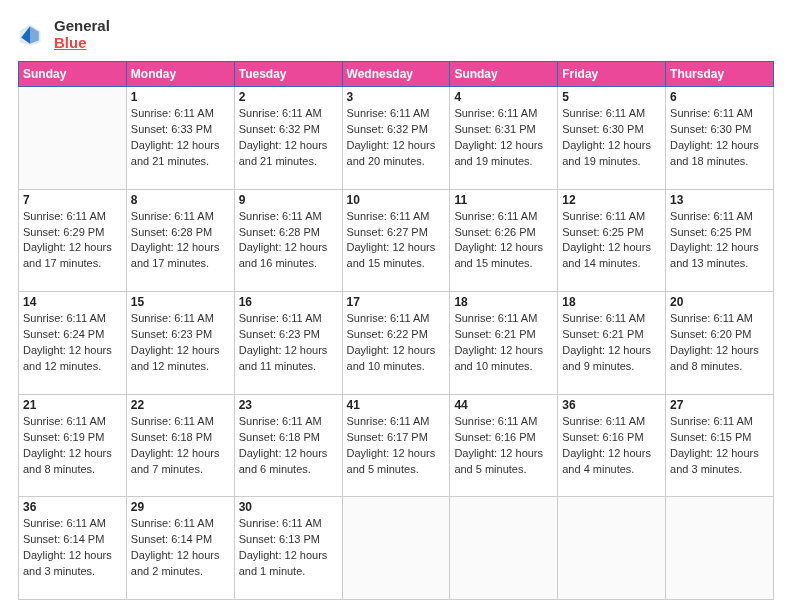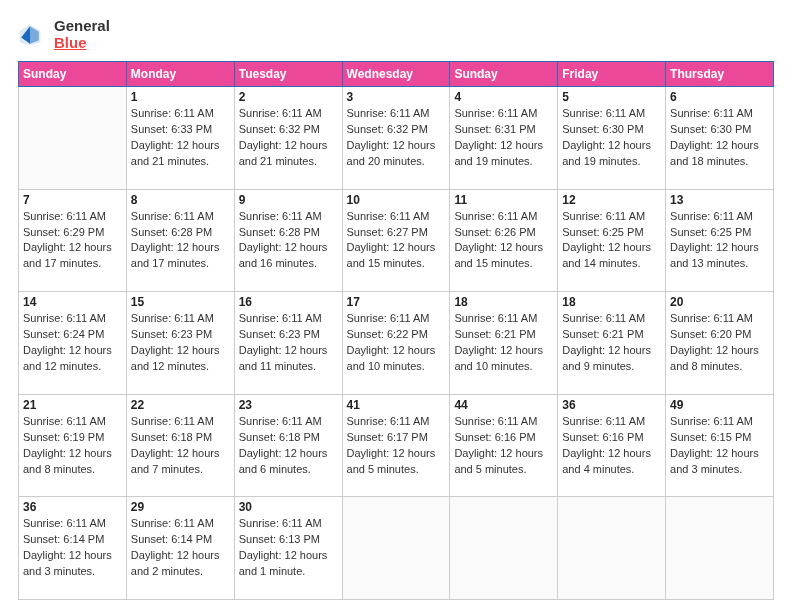--- a/index.html
+++ b/index.html
@@ -235,21 +235,21 @@
           </td>
           <td>
             <span class="day-num">44</span>
             <div class="day-info">Sunrise: 6:11 AM<br>Sunset: 6:16 PM<br>Daylight: 12 hours<br>and 5 minutes.</div>
           </td>
           <td>
             <span class="day-num">36</span>
             <div class="day-info">Sunrise: 6:11 AM<br>Sunset: 6:16 PM<br>Daylight: 12 hours<br>and 4 minutes.</div>
           </td>
           <td>
-            <span class="day-num">49</span>
+            <span class="day-num">27</span>
             <div class="day-info">Sunrise: 6:11 AM<br>Sunset: 6:15 PM<br>Daylight: 12 hours<br>and 3 minutes.</div>
           </td>
         </tr>
         <tr class="last-row">
           <td>
             <span class="day-num">36</span>
             <div class="day-info">Sunrise: 6:11 AM<br>Sunset: 6:14 PM<br>Daylight: 12 hours<br>and 3 minutes.</div>
           </td>
           <td>
             <span class="day-num">29</span>

